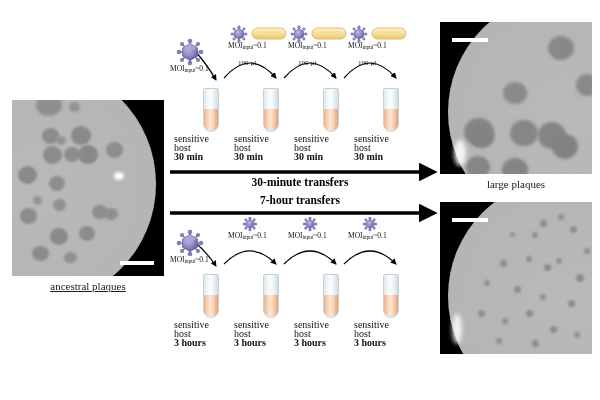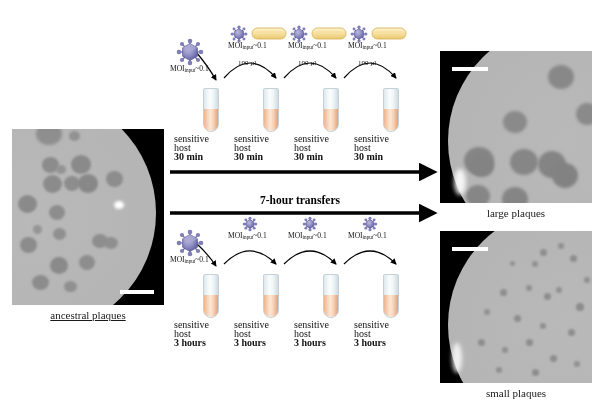--- a/index.html
+++ b/index.html
@@ -5,21 +5,21 @@
 <style>
   html,body{margin:0;padding:0;}
   body{
     width:600px;height:400px;background:#ffffff;
     font-family:"Liberation Serif", serif;
     position:relative;overflow:hidden;
   }
   .fig{position:absolute;inset:0;}
 
   
-  .plate-wrap{position:absolute;margin-top:29px;}
+  .plate-wrap{position:absolute;}
   .plate-img{position:relative;overflow:hidden;background:#000;}
   .plate-caption{
     position:absolute;left:0;width:100%;text-align:center;
     font-size:11px;color:#1a1a1a;font-family:"Liberation Serif",serif;
   }
   
   .disc{position:absolute;border-radius:50%;}
   .disc.rim{
     background:
       radial-gradient(circle at 50% 50%, #b9b9b9 0%, #b4b4b4 83%,
@@ -150,21 +150,20 @@
       <div class="plaque" style="left:134px;top:130px;width:6px;height:6px;background:#909090;filter:blur(1px);"></div>
       <div class="plaque" style="left:56px;top:136px;width:6px;height:6px;background:#8f8f8f;filter:blur(1px);"></div>
       <div class="plaque" style="left:92px;top:138px;width:7px;height:7px;background:#8d8d8d;filter:blur(1px);"></div>
       <div class="plaque" style="left:144px;top:46px;width:6px;height:6px;background:#909090;filter:blur(1px);"></div>
       <div class="plaque" style="left:70px;top:30px;width:5px;height:5px;background:#939393;filter:blur(1px);"></div>
 
       <div style="position:absolute;left:12px;top:112px;width:10px;height:30px;border-radius:50%;background:#fff;filter:blur(2px);opacity:.8;"></div>
 
       <div class="scalebar" style="left:12px;top:16px;width:36px;height:4px;"></div>
     </div>
-    <div class="plate-caption" style="top:156px;">small plaques</div>
   </div>
 
   <svg width="600" height="400" style="left:0;top:0;">
     <defs>
       <marker id="ah" viewBox="0 0 10 10" refX="8.5" refY="5" markerWidth="5" markerHeight="5" orient="auto-start-reverse">
         <path d="M 0 0 L 10 5 L 0 10 z" fill="#000"></path>
       </marker>
       <marker id="ahbig" viewBox="0 0 10 10" refX="7" refY="5" markerWidth="5.5" markerHeight="5.5" orient="auto-start-reverse">
         <path d="M 0 0 L 10 5 L 0 10 z" fill="#000"></path>
       </marker>
@@ -445,20 +444,21 @@
     <span>MOI</span><sub>input</sub><span>~0.1</span>
   </div>
   <div class="moi" style="left:348px;top:41px;">
     <span>MOI</span><sub>input</sub><span>~0.1</span>
   </div>
 
   <div class="vol" style="left:238px;top:59px;">100 µl</div>
   <div class="vol" style="left:298px;top:59px;">100 µl</div>
   <div class="vol" style="left:358px;top:59px;">100 µl</div>
 
+  <div class="bigarrow-label" style="top:176px;">30-minute transfers</div>
   <div class="bigarrow-label" style="top:194px;">7-hour transfers</div>
 
   <div class="tube" style="left:203px;top:274px;width:16px;height:44px;">
     <div class="glass"></div>
     <div class="media" style="height:22px;"></div>
   </div>
   <div class="tube" style="left:263px;top:274px;width:16px;height:44px;">
     <div class="glass"></div>
     <div class="media" style="height:22px;"></div>
   </div>

